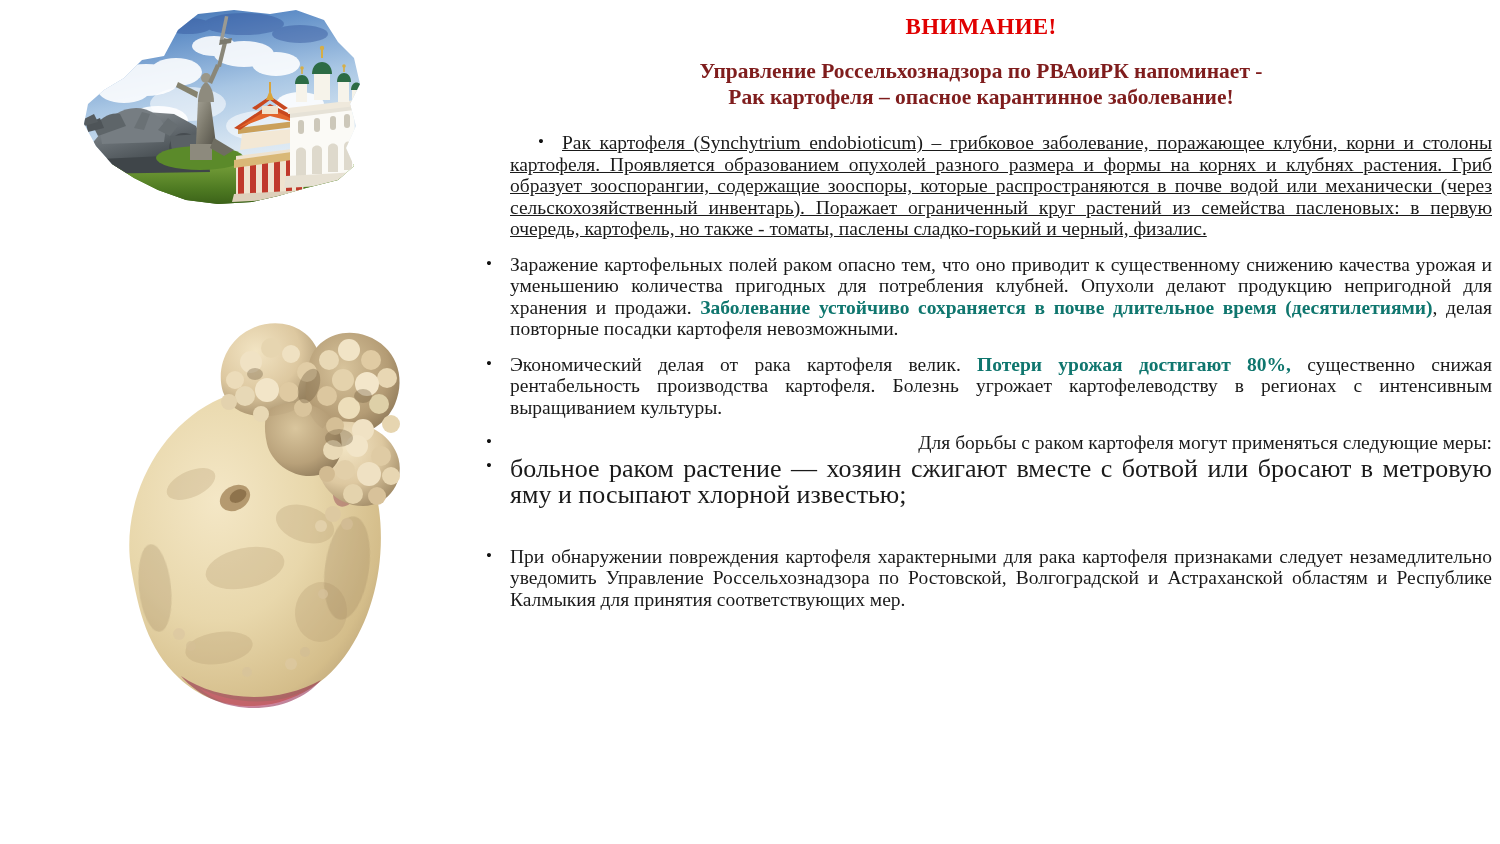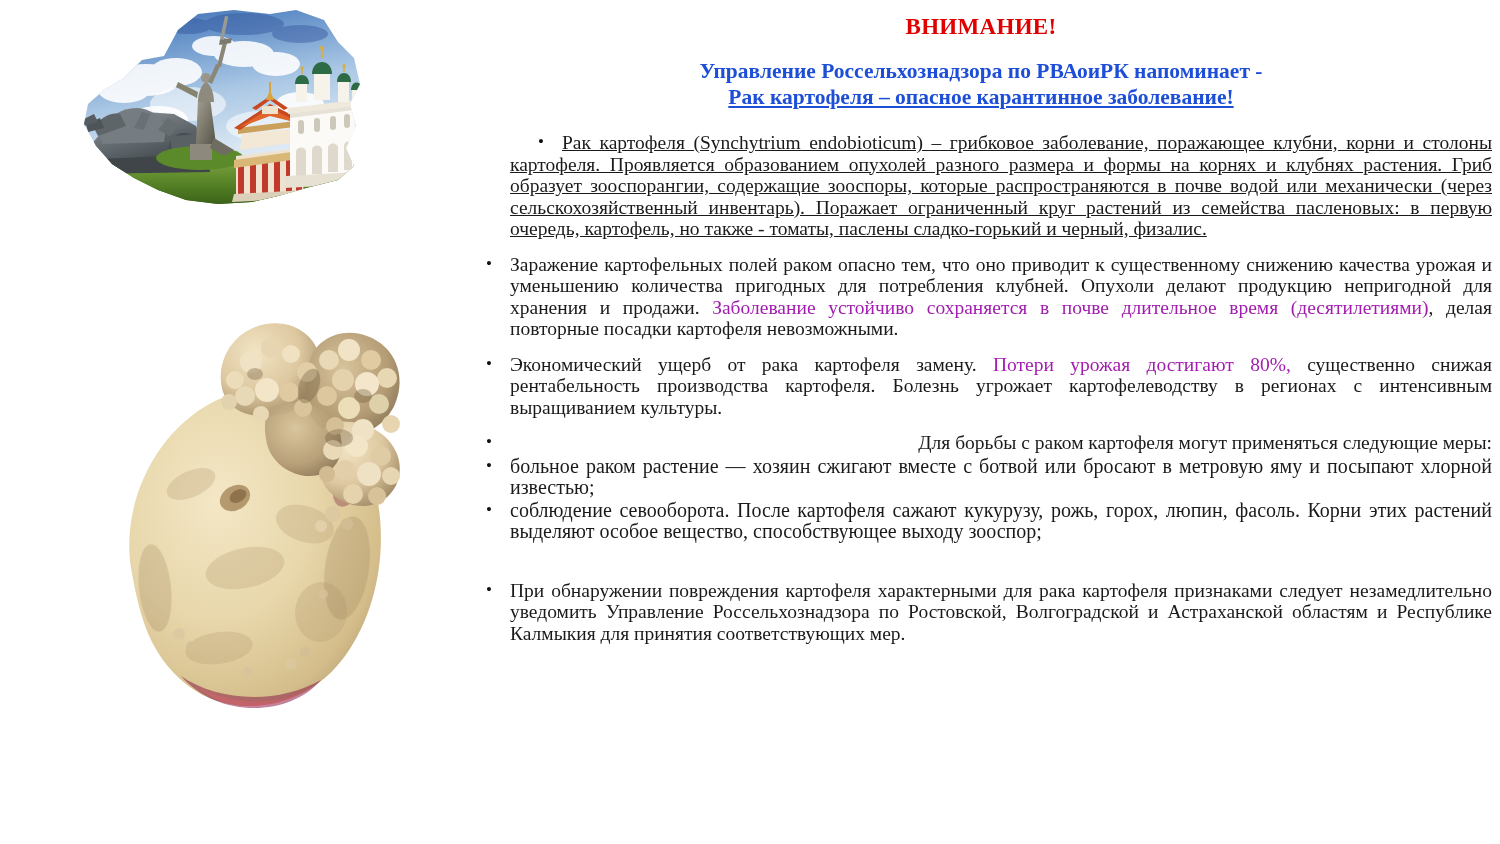--- a/index.html
+++ b/index.html
@@ -68,28 +68,27 @@
 
   .attention {
     color: #e00000;
     font-weight: bold;
     font-size: 23px;
     line-height: 26px;
     letter-spacing: .3px;
     margin: 4px 0 0 0;
   }
   .sub-head {
-    color: #1d4ed8;
+    color: #7f1d1d;
     font-weight: bold;
     font-size: 21.5px;
     line-height: 26px;
     margin: 18px 0 0 0;
   }
   .sub-head .line2 {
-    text-decoration: underline;
     text-underline-offset: 2px;
   }
 
   
   .bullets {
     margin: 22px 0 0 0;
     padding: 0;
     list-style: none;
   }
   .bullets > li {
@@ -108,35 +107,35 @@
     top: -1px;
     font-size: 17px;
     line-height: 21.5px;
     color: #111;
   }
   .bullets > li.indent-first { text-indent: 52px; text-decoration: underline; }
   .bullets > li.tight { margin-bottom: 2px; }
   .bullets > li.last-line { text-align: right; }
 
   .red-bold {
-    color: #a21caf;
-    font-weight: normal;
+    color: #0f766e;
+    font-weight: bold;
   }
 
   .measures-list {
     margin: 0;
     padding: 0;
     list-style: none;
   }
   .measures-list > li {
     position: relative;
     padding-left: 40px;
     margin-bottom: 2px;
-    font-size: 20px;
-    line-height: 21px;
+    font-size: 26px;
+    line-height: 26px;
     text-align: justify;
     text-justify: inter-word;
   }
   .measures-list > li::before {
     content: "\2022";
     position: absolute;
     left: 16px;
     top: -1px;
     font-size: 17px;
     line-height: 21.5px;
@@ -473,34 +472,31 @@
 
       <li class="indent-first">
         <span>Рак картофеля (Synchytrium endobioticum) – грибковое заболевание, поражающее клубни, корни и столоны картофеля. Проявляется образованием опухолей разного размера и формы на корнях и клубнях растения. Гриб образует зооспорангии, содержащие зооспоры, которые распространяются в почве водой или механически (через сельскохозяйственный инвентарь). Поражает ограниченный круг растений из семейства пасленовых: в первую очередь, картофель, но также - томаты, паслены сладко-горький и черный, физалис.</span>
       </li>
 
       <li>
         <span>Заражение картофельных полей раком опасно тем, что оно приводит к существенному снижению качества урожая и уменьшению количества пригодных для потребления клубней. Опухоли делают продукцию непригодной для хранения и продажи. </span><span class="red-bold">Заболевание устойчиво сохраняется в почве длительное время (десятилетиями)</span><span>, делая повторные посадки картофеля невозможными.</span>
       </li>
 
       <li>
-        <span>Экономический ущерб от рака картофеля замену. </span><span class="red-bold">Потери урожая достигают 80%,</span><span> существенно снижая рентабельность производства картофеля. Болезнь угрожает картофелеводству в регионах с интенсивным выращиванием культуры.</span>
+        <span>Экономический делая от рака картофеля велик. </span><span class="red-bold">Потери урожая достигают 80%,</span><span> существенно снижая рентабельность производства картофеля. Болезнь угрожает картофелеводству в регионах с интенсивным выращиванием культуры.</span>
       </li>
 
       <li class="tight last-line">
         <span>Для борьбы с раком картофеля могут применяться следующие меры:</span>
       </li>
     </ul>
 
     <ul class="measures-list">
       <li>
         <span>больное раком растение — хозяин сжигают вместе с ботвой или бросают в метровую яму и посыпают хлорной известью;</span>
-      </li>
-      <li>
-        <span>соблюдение севооборота. После картофеля сажают кукурузу, рожь, горох, люпин, фасоль. Корни этих растений выделяют особое вещество, способствующее выходу зооспор;</span>
       </li>
     </ul>
 
     <div class="block-gap"></div>
 
     <ul class="bullets">
       <li>
         <span>При обнаружении повреждения картофеля характерными для рака картофеля признаками следует незамедлительно уведомить Управление Россельхознадзора по Ростовской, Волгоградской и Астраханской областям и Республике Калмыкия для принятия соответствующих мер.</span>
       </li>
     </ul>

